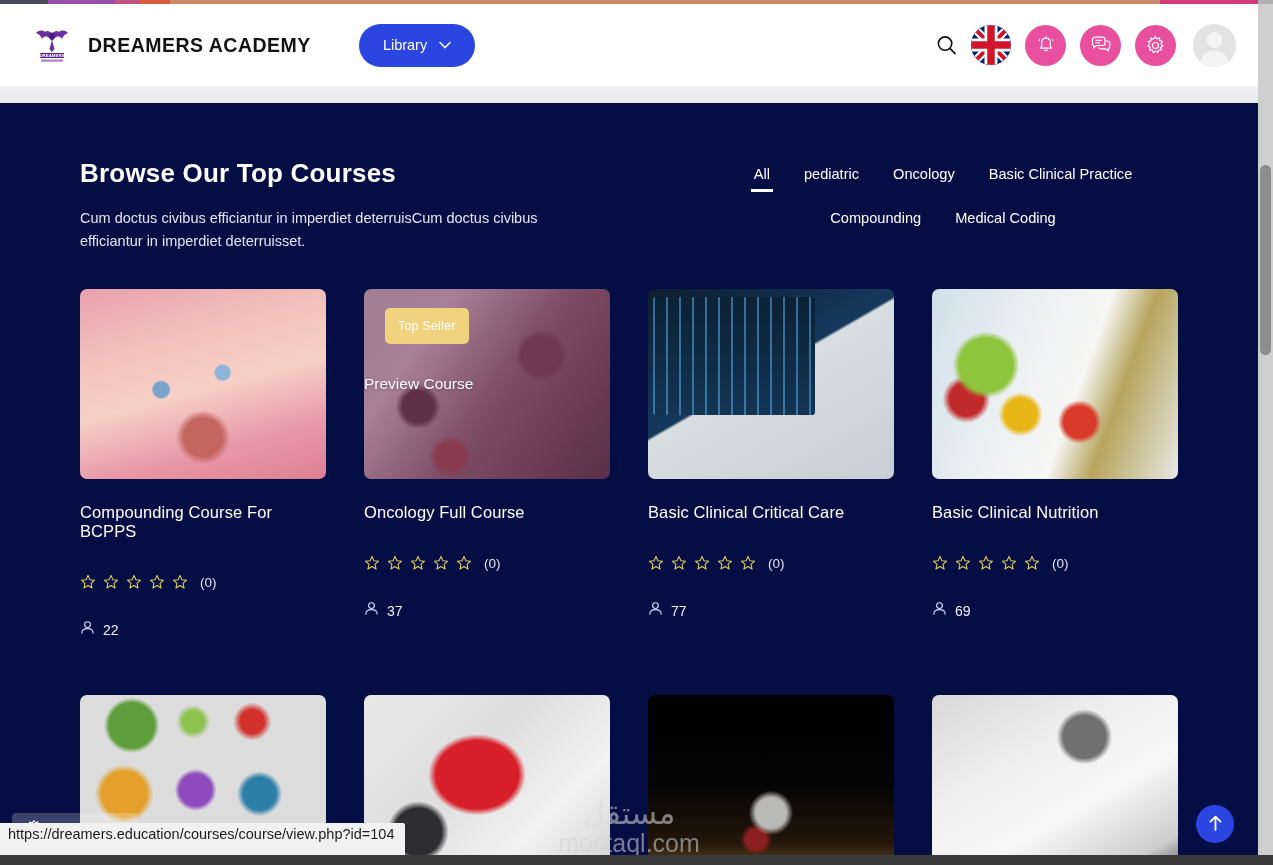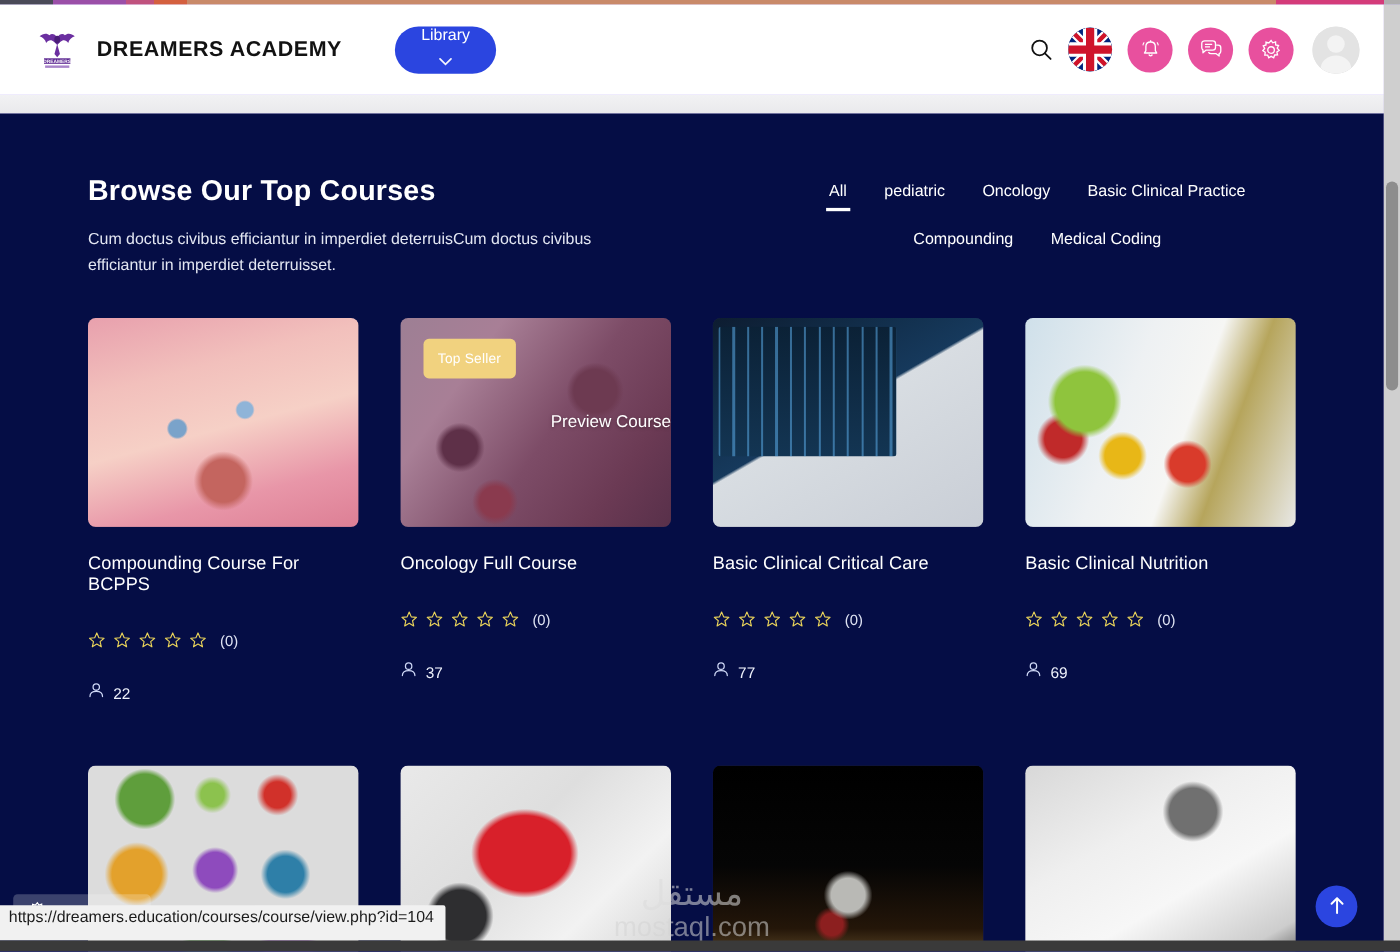--- a/index.html
+++ b/index.html
@@ -40,21 +40,21 @@
   .brand-name {
     font-size:19.5px; font-weight:700; letter-spacing:0.5px;
     color:#121212; font-family:"Liberation Sans", sans-serif;
     white-space:nowrap;
   }
   .library-btn {
     margin-left:48px;
     background:#2b45e0; color:#fff; border:none; border-radius:30px;
     height:43px; padding:0 24px; font-size:14.5px;
     display:flex; align-items:center; gap:12px; cursor:pointer;
-    font-family:"Liberation Sans", sans-serif; white-space:nowrap;flex-direction:column;
+    font-family:"Liberation Sans", sans-serif; white-space:nowrap;
   }
   .library-btn .chev { font-size:11px; line-height:1; opacity:.95; }
 
   .header-right {
     margin-left:auto; display:flex; align-items:center; gap:14px;
   }
   .icon-btn {
     width:21px; height:21px; display:flex; align-items:center; justify-content:center;
     cursor:pointer; background:none; border:none;
   }
@@ -125,22 +125,22 @@
     width:100%; height:190px; border-radius:7px; overflow:hidden;
     position:relative; background:#1b2050;
   }
   .thumb .thumb-art { position:absolute; inset:0; }
   .badge-top-seller {
     position:absolute; top:19px; left:21px;
     background:#f1d27f; color:#ffffff; font-size:12.5px;
     padding:11px 13px; border-radius:5px; letter-spacing:.2px; z-index:4;
   }
   .preview-label {
-    position:absolute; left:12px; right:0; top:50%; transform:translateY(-50%);
-    text-align:right; color:#ffffff; font-size:15.5px; z-index:4;
+    position:absolute; left:0; right:0; top:50%; transform:translateY(-50%);
+    text-align:left; color:#ffffff; font-size:15.5px; z-index:4;
     text-shadow:0 1px 3px rgba(0,0,0,.35);
   }
   .course-title {
     margin-top:24px; font-size:16.5px; color:#ffffff; font-weight:500;
     letter-spacing:.1px;
   }
   .rating-row {
     margin-top:33px; display:flex; align-items:center; gap:7px;
   }
   .rating-row .star { width:16px; height:16px; display:block; }

